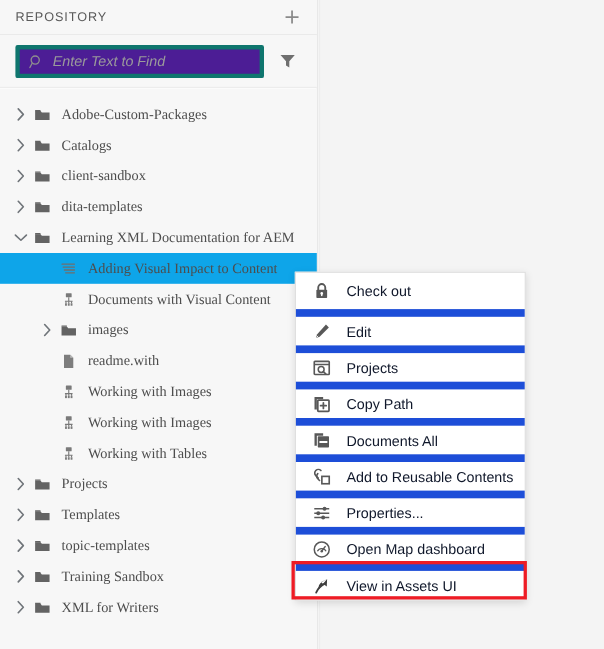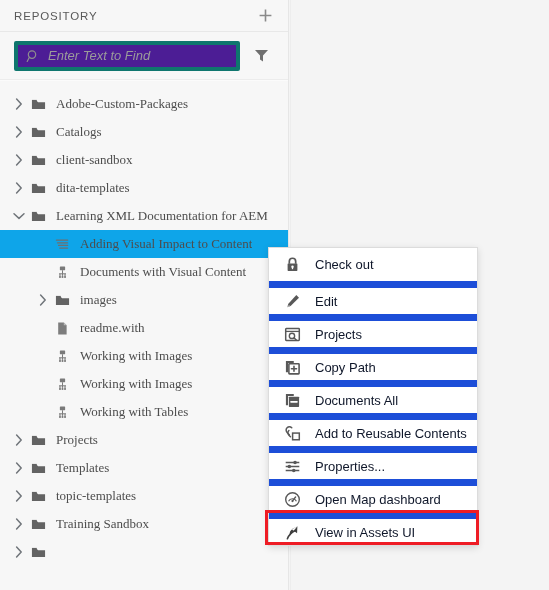--- a/index.html
+++ b/index.html
@@ -442,20 +442,21 @@
           <svg width="16" height="16" viewBox="0 0 16 16" aria-hidden="true">
             <path d="M5.6 3 L10.2 8 L5.6 13" stroke="#70757a" stroke-width="1.5" fill="none" stroke-linecap="round" stroke-linejoin="round"></path>
           </svg>
         </span>
         <span class="tree-icon">
           <svg width="15" height="15" viewBox="0 0 16 16" aria-hidden="true">
             <path d="M1 4.2 h5.3 l1.2 1.5 H15 v7.1 H1 Z" fill="#636363"></path>
             <path d="M1 3.1 h5.2 v1.3 H1 Z" fill="#636363"></path>
           </svg>
         </span>
+        <span class="tree-label">XML for Writers</span>
       </div>
     </div>
 </div>
 
 <div id="ctx-menu">
     <div class="menu-item">
       <span class="mi-icon">
         <svg width="17" height="17" viewBox="0 0 16 16" aria-hidden="true">
           <path d="M5 7.2 V5.1 a3 3 0 0 1 6 0 V7.2" stroke="#585858" stroke-width="1.6" fill="none"></path>
           <rect x="3.4" y="7" width="9.2" height="7" rx="0.6" fill="#585858"></rect>

